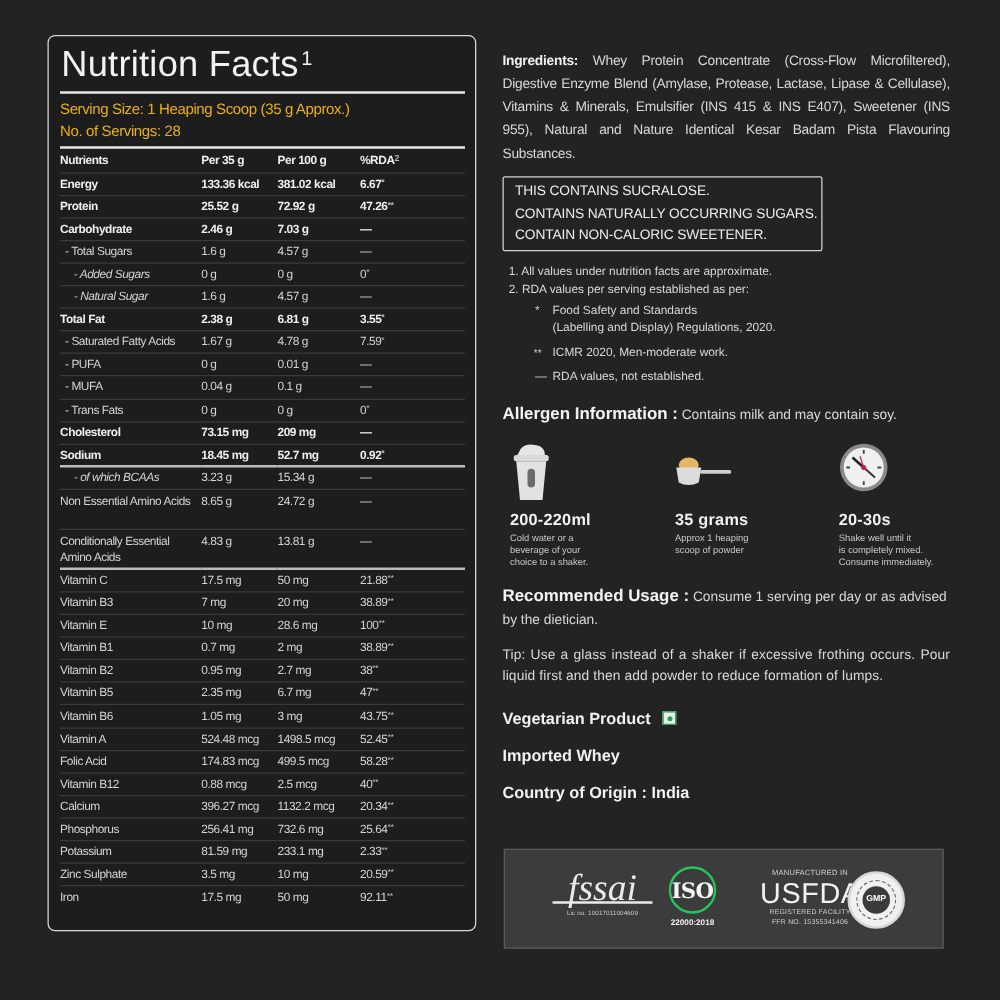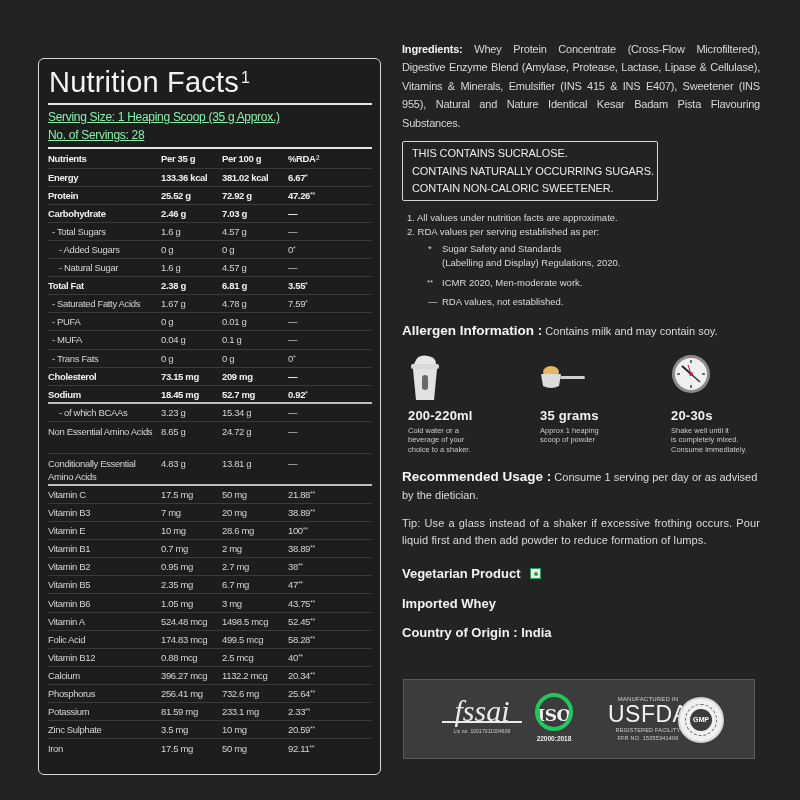--- a/index.html
+++ b/index.html
@@ -5,50 +5,50 @@
   * { box-sizing: border-box; margin: 0; padding: 0; }
   html, body { width: 800px; height: 800px; overflow: hidden; }
   body {
     background: #232323;
     color: #e8e8e8;
     font-family: "Liberation Sans", "DejaVu Sans", sans-serif;
     position: relative;
   }
   
   .nf {
-    position: absolute; left: 38px; top: 58px; width: 343px; height: 717px;
+    position: absolute; left: 38px; top: 28px; width: 343px; height: 717px;
     border: 1.5px solid #d8d8d8; border-radius: 6px;
     background: #1d1d1d;
     padding: 4px 8px 0 9px;
   }
   .nf-title {
     font-size: 29px; font-weight: 400; color: #f2f2f2;
     letter-spacing: 0.2px; height: 38px; line-height: 38px;
     margin-left: 1px;
   }
   .nf-title sup { font-size: 16px; position: relative; top: -4px; vertical-align: top; margin-left: 2px; }
   .rule-white { height: 2px; background: #e6e6e6; margin: 2px 0 0 0; }
-  .serving { font-size: 12px; color: #86efac; height: 18px; line-height: 18px; letter-spacing: -0.3px; text-decoration: underline; }
+  .serving { font-size: 12px; color: #eab308; height: 18px; line-height: 18px; letter-spacing: -0.3px; }
   .serving.first { margin-top: 3px; }
   .rule-white.mid { margin-top: 3px; }
   table.nt { width: 100%; border-collapse: collapse; table-layout: fixed; margin-top: 1px; }
   table.nt col.c1 { width: 113px; }
   table.nt col.c2 { width: 61px; }
   table.nt col.c3 { width: 66px; }
   table.nt col.c4 { width: auto; }
   table.nt td, table.nt th {
     font-size: 9.5px; letter-spacing: -0.35px; color: #d4d4d4;
     height: 18.1px; line-height: 11px; text-align: left; font-weight: 400;
     border-bottom: 1px solid #3a3a3a; vertical-align: middle; padding: 0 0 0 0;
     white-space: nowrap;
   }
   table.nt th { font-weight: 700; color: #f0f0f0; }
   table.nt tr.bold td { font-weight: 700; color: #f0f0f0; }
   table.nt td.ind1 { padding-left: 4px; }
-  table.nt td.ind2 { padding-left: 11px; }
+  table.nt td.ind2 { padding-left: 11px; font-style: italic; }
   table.nt tr.tall td { height: 32px; white-space: normal; vertical-align: top; padding-top: 3px; line-height: 13px; }
   table.nt tr.sep td { border-bottom: 2px solid #bdbdbd; }
   table.nt tr.last td { border-bottom: none; }
   .star { font-size: 7px; vertical-align: top; position: relative; top: -1px; color: #bdbdbd; }
 
   
   .right { position: absolute; left: 402px; top: 40px; width: 358px; }
   .ingredients {
     font-size: 11px; line-height: 18.4px; color: #d8d8d8; text-align: justify;
     letter-spacing: -0.2px;
@@ -93,21 +93,21 @@
 
   .certs {
     position: absolute; left: 403px; top: 679px; width: 352px; height: 80px;
     background: #3c3c3c; border: 1px solid #5a5a5a;
   }
   .cert { position: absolute; top: 0; height: 80px; color: #eaeaea; text-align: center; }
   .fssai .logo { font-family: "Liberation Serif", serif; font-style: italic; font-size: 30px; line-height: 32px; margin-top: 15px; letter-spacing: 0; }
   .fssai .logo::after { content: ""; display: block; height: 1.5px; background: #eaeaea; margin: -6px 0 0 0; }
   .fssai .lic { font-size: 5px; color: #cfcfcf; margin-top: 5px; letter-spacing: 0.1px; }
   .iso .globe {
-    width: 38px; height: 38px; border: 4px solid #22c55e; border-radius: 50%; margin: 13px auto 0;
+    width: 38px; height: 38px; border: 2px solid #22c55e; border-radius: 50%; margin: 13px auto 0;
     position: relative; overflow: hidden;
   }
   .iso .globe .word {
     position: absolute; left: -3px; right: -3px; top: 9px; height: 18px; background: #3c3c3c;
     font-family: "DejaVu Serif", serif; font-weight: 700; font-size: 17px; line-height: 18px; color: #f4f4f4; letter-spacing: -0.5px;
   }
   .iso .num { font-size: 6.5px; font-weight: 700; margin-top: 4px; color: #f0f0f0; }
   .usfda .mfg { font-size: 6px; letter-spacing: 0.2px; margin-top: 16px; color: #d0d0d0; }
   .usfda .big { font-size: 23px; line-height: 24px; letter-spacing: 0.5px; color: #f2f2f2; }
   .usfda .reg { font-size: 5.5px; letter-spacing: 0.2px; color: #cfcfcf; margin-top: 1px; }
@@ -345,21 +345,21 @@
     <div>THIS CONTAINS SUCRALOSE.</div>
     <div>CONTAINS NATURALLY OCCURRING SUGARS.</div>
     <div>CONTAIN NON-CALORIC SWEETENER.</div>
   </div>
 
   <div class="notes">
     <div class="n">1.  All values under nutrition facts are approximate.</div>
     <div class="n">2.  RDA values per serving established as per:</div>
     <div class="sub g1">
       <span class="sym">*</span>
-      <span><span>Sugar Safety and Standards</span><br><span>(Labelling  and  Display) Regulations, 2020.</span></span>
+      <span><span>Food Safety and Standards</span><br><span>(Labelling  and  Display) Regulations, 2020.</span></span>
     </div>
     <div class="sub g2">
       <span class="sym dbl">**</span>
       <span>ICMR 2020, Men-moderate work.</span>
     </div>
     <div class="sub g3">
       <span class="sym">—</span>
       <span>RDA values, not established.</span>
     </div>
   </div>

